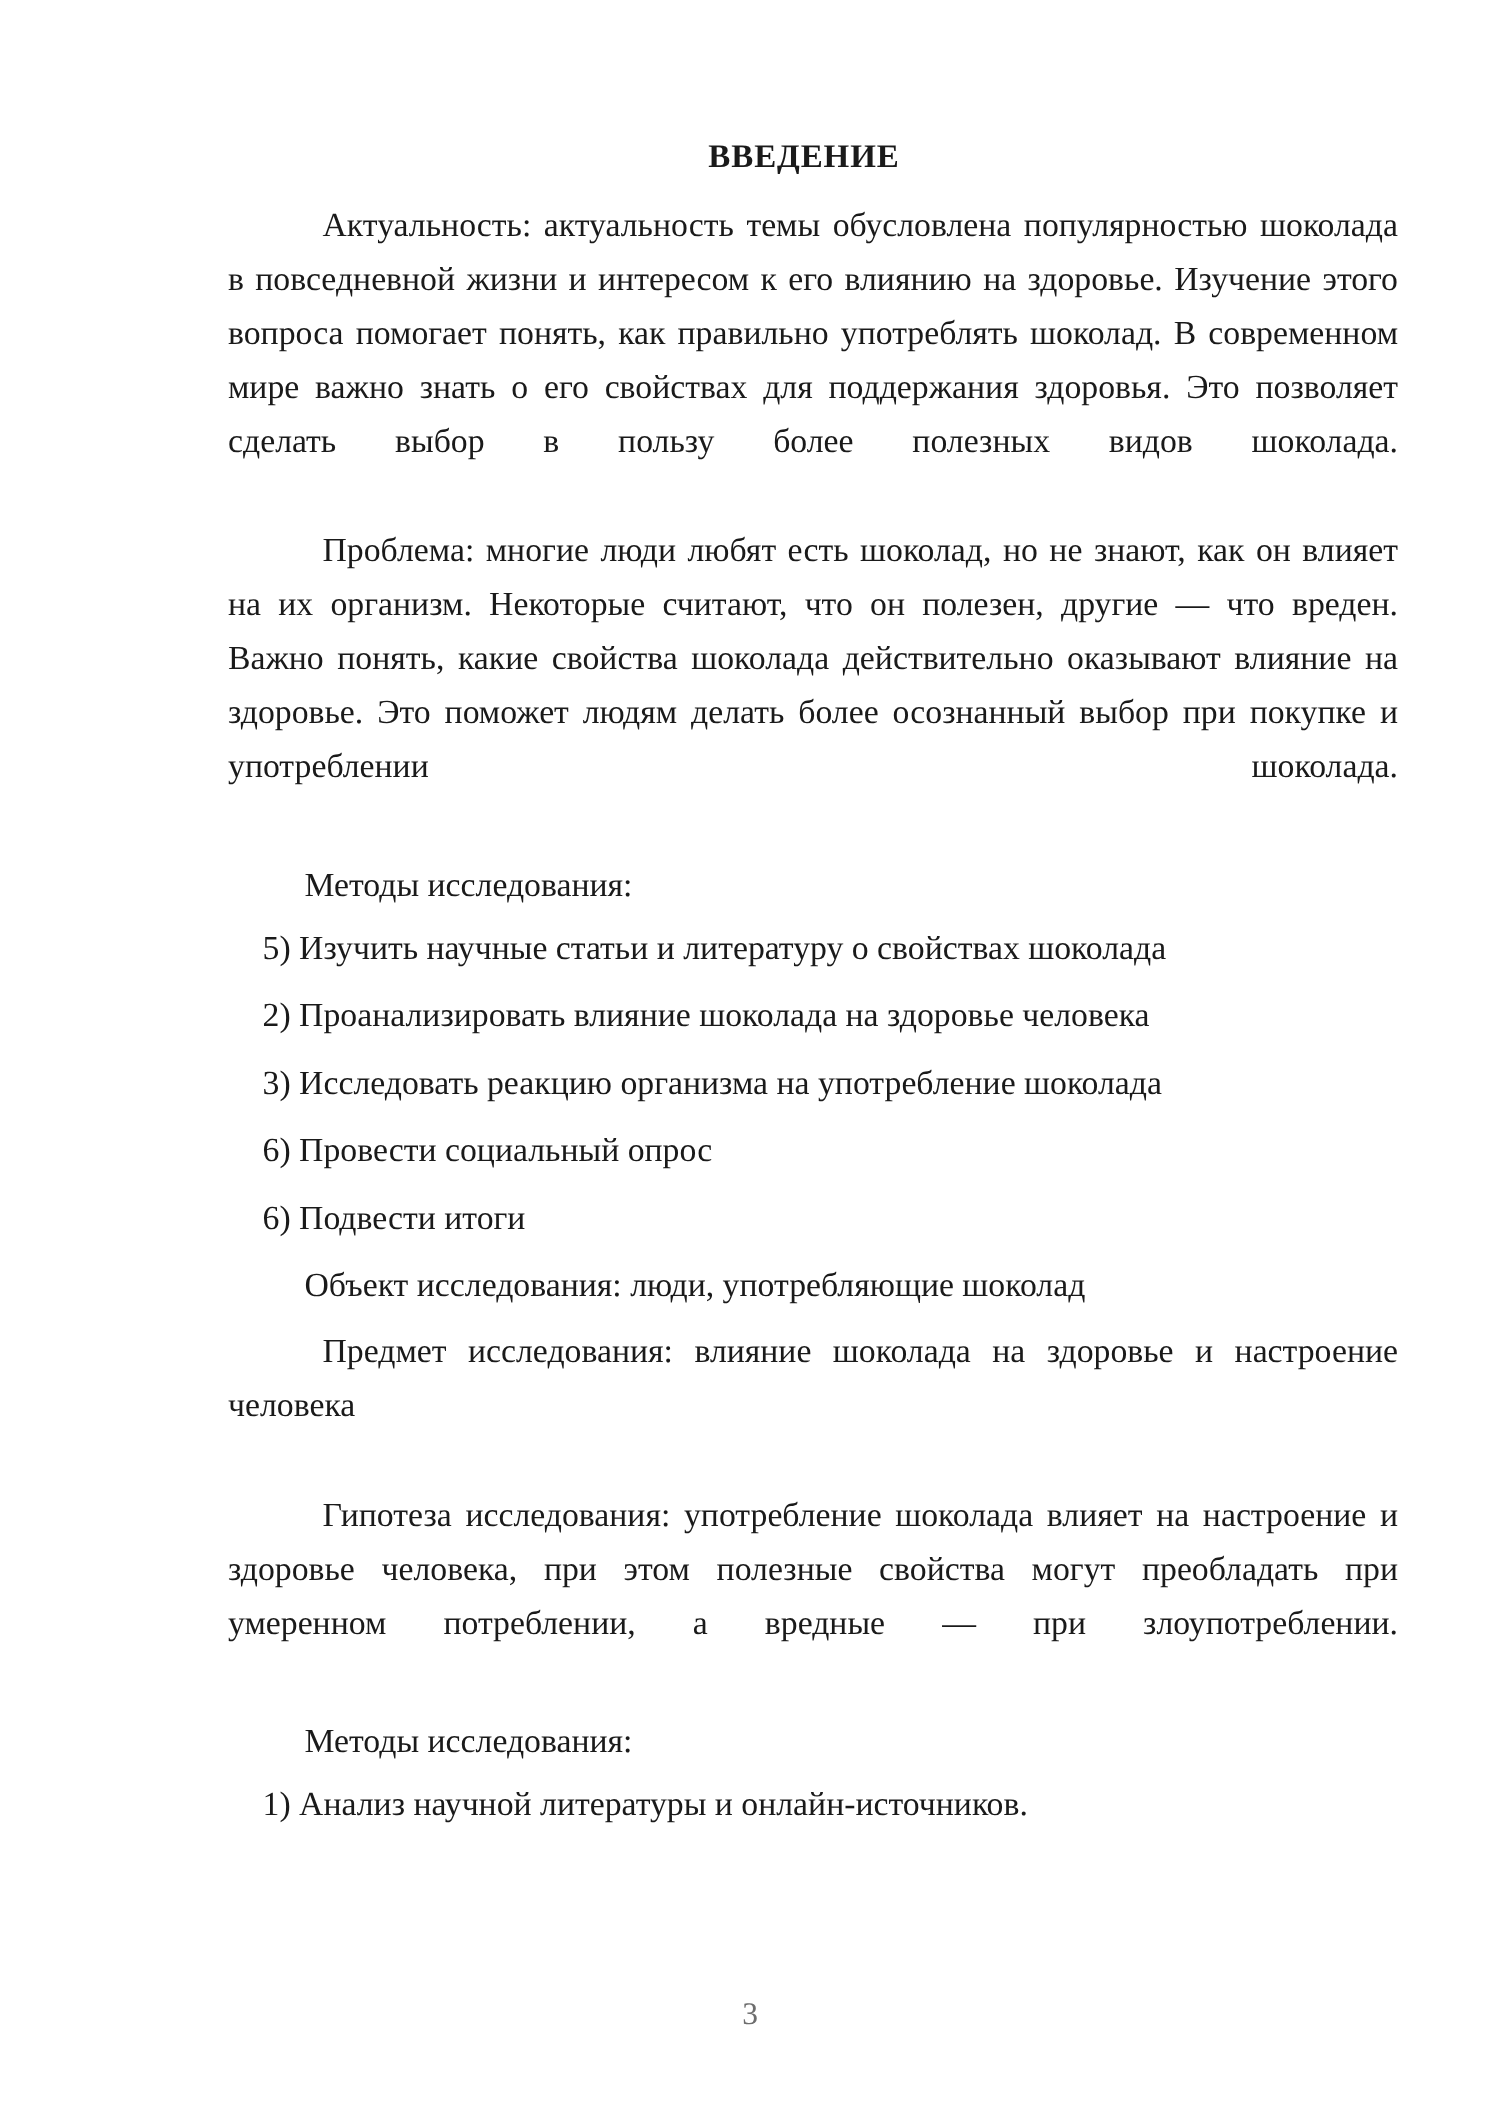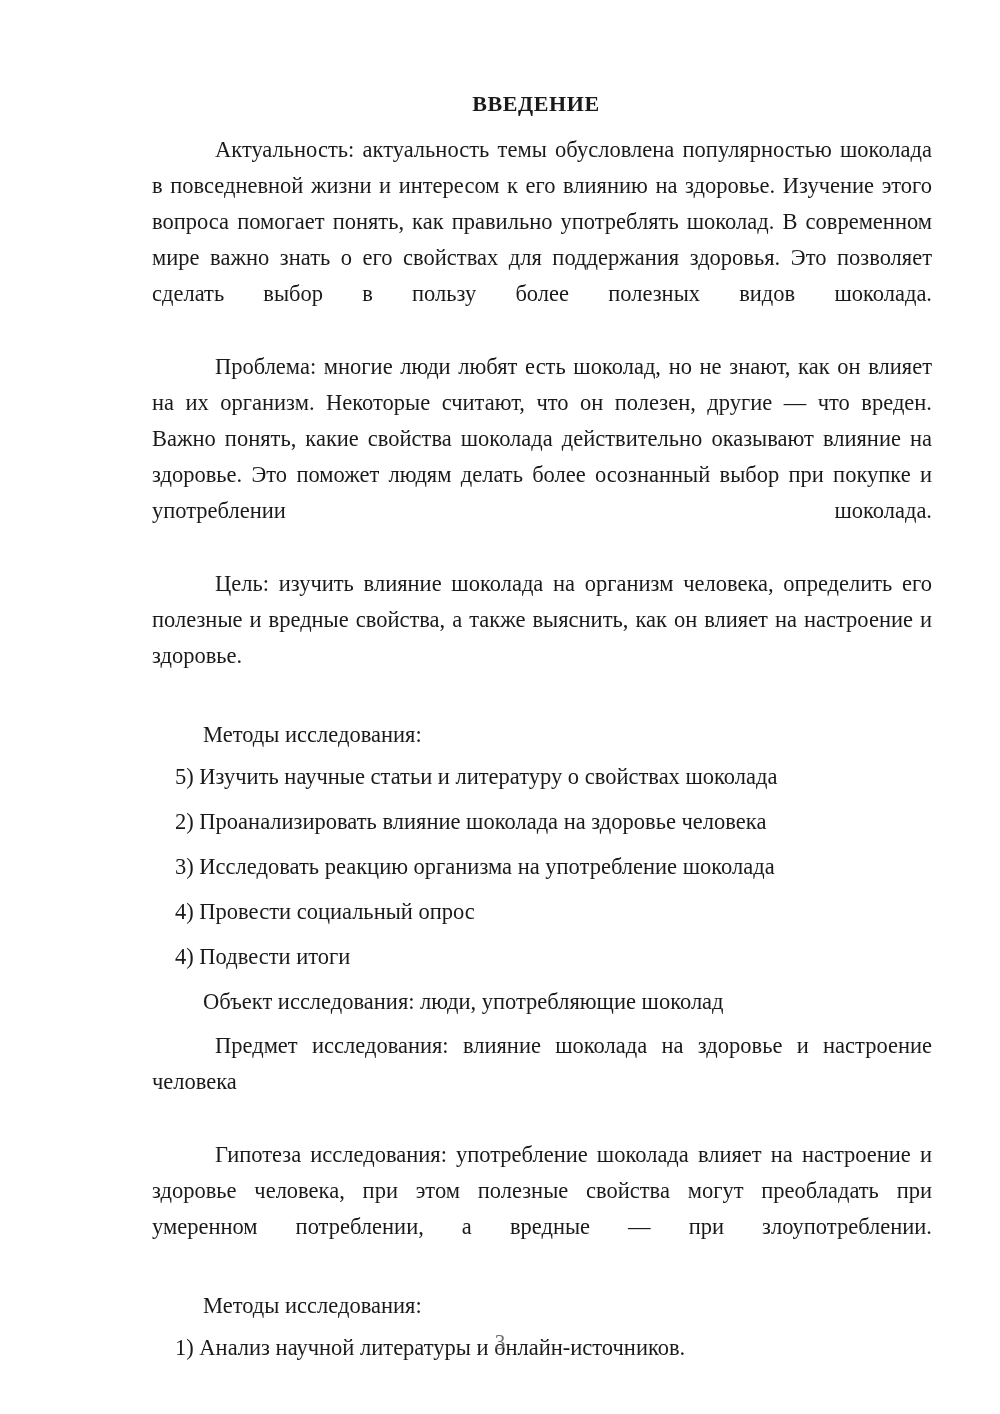--- a/index.html
+++ b/index.html
@@ -110,30 +110,29 @@
 <div class="page">
 
   <div class="content">
 
     <h1 class="doc-title">ВВЕДЕНИЕ</h1>
 
     <p class="para">Актуальность: актуальность темы обусловлена популярностью шоколада в повседневной жизни и интересом к его влиянию на здоровье. Изучение этого вопроса помогает понять, как правильно употреблять шоколад. В современном мире важно знать о его свойствах для поддержания здоровья. Это позволяет сделать выбор в пользу более полезных видов шоколада.</p>
 
     <p class="para">Проблема: многие люди любят есть шоколад, но не знают, как он влияет на их организм. Некоторые считают, что он полезен, другие — что вреден. Важно понять, какие свойства шоколада действительно оказывают влияние на здоровье. Это поможет людям делать более осознанный выбор при покупке и употреблении шоколада.</p>
 
-    <p class="para">Цель: изучить влияние шоколада на организм человека, определить его полезные и вредные свойства, а также выяснить, как он влияет на настроение и здоровье.</p>
 
     <p class="sub-head">Методы исследования:</p>
 
     <ul class="numbered-list">
       <li class="numbered-item">5) Изучить научные статьи и литературу о свойствах шоколада</li>
       <li class="numbered-item">2) Проанализировать влияние шоколада на здоровье человека</li>
       <li class="numbered-item">3) Исследовать реакцию организма на употребление шоколада</li>
-      <li class="numbered-item">4) Провести социальный опрос</li>
-      <li class="numbered-item">4) Подвести итоги</li>
+      <li class="numbered-item">6) Провести социальный опрос</li>
+      <li class="numbered-item">6) Подвести итоги</li>
     </ul>
 
     <p class="single-line gap-before">Объект исследования: люди, употребляющие шоколад</p>
 
     <p class="para">Предмет исследования: влияние шоколада на здоровье и настроение человека</p>
 
     <p class="para">Гипотеза исследования: употребление шоколада влияет на настроение и здоровье человека, при этом полезные свойства могут преобладать при умеренном потреблении, а вредные — при злоупотреблении.</p>
 
     <p class="sub-head">Методы исследования:</p>
 

